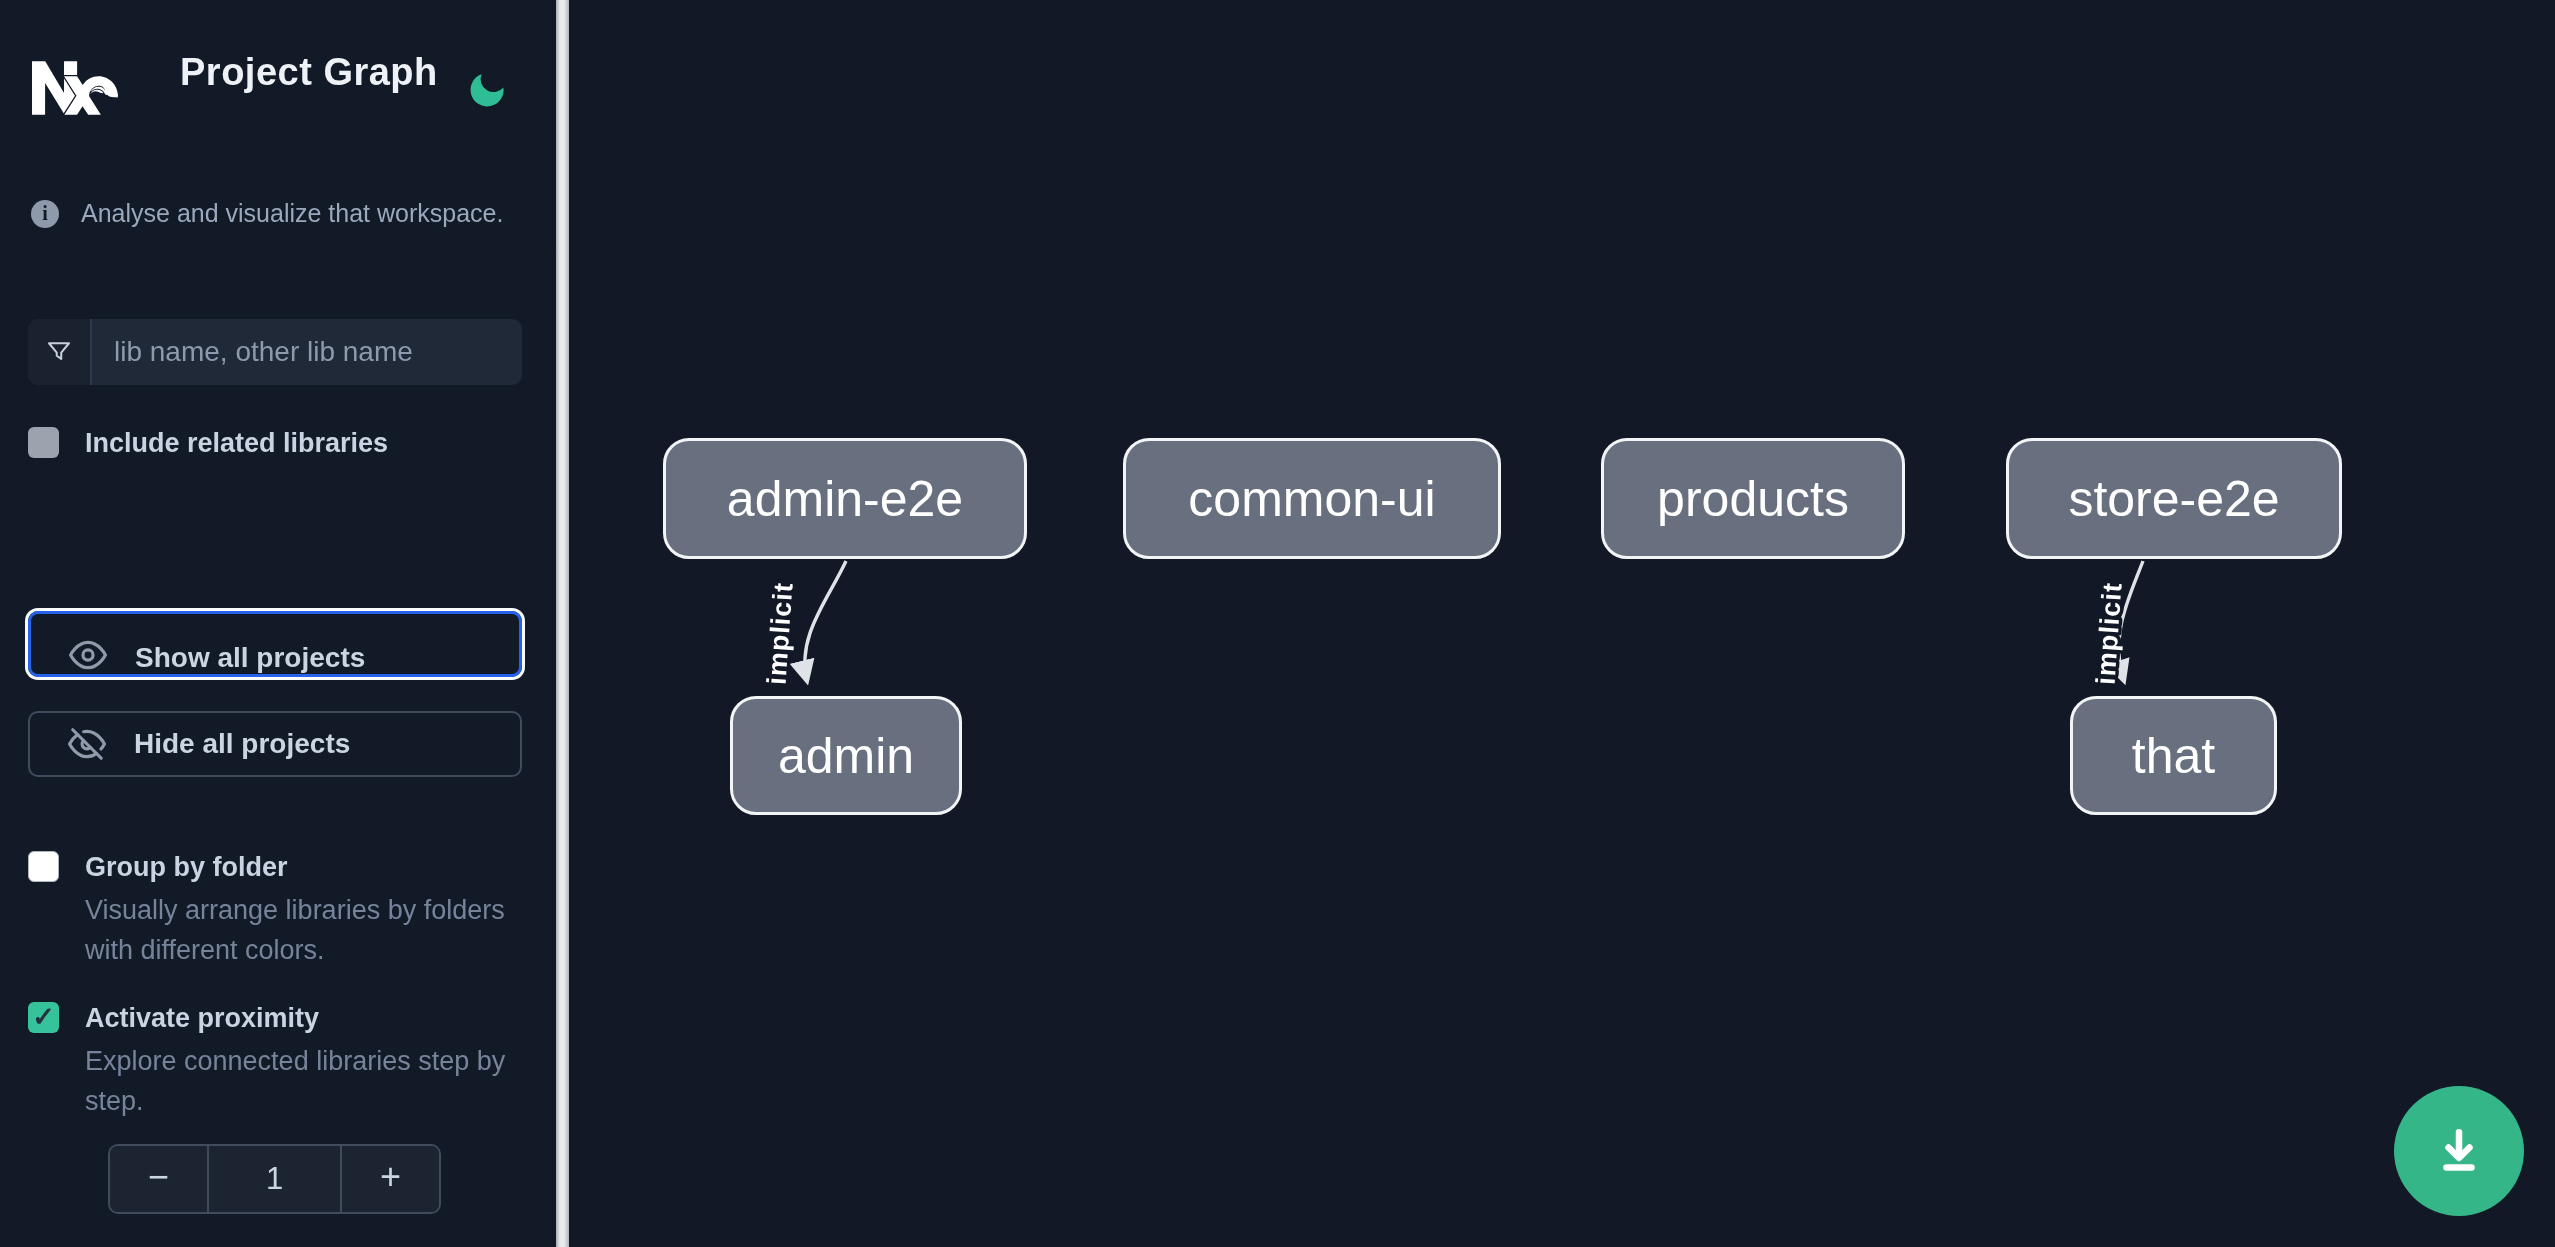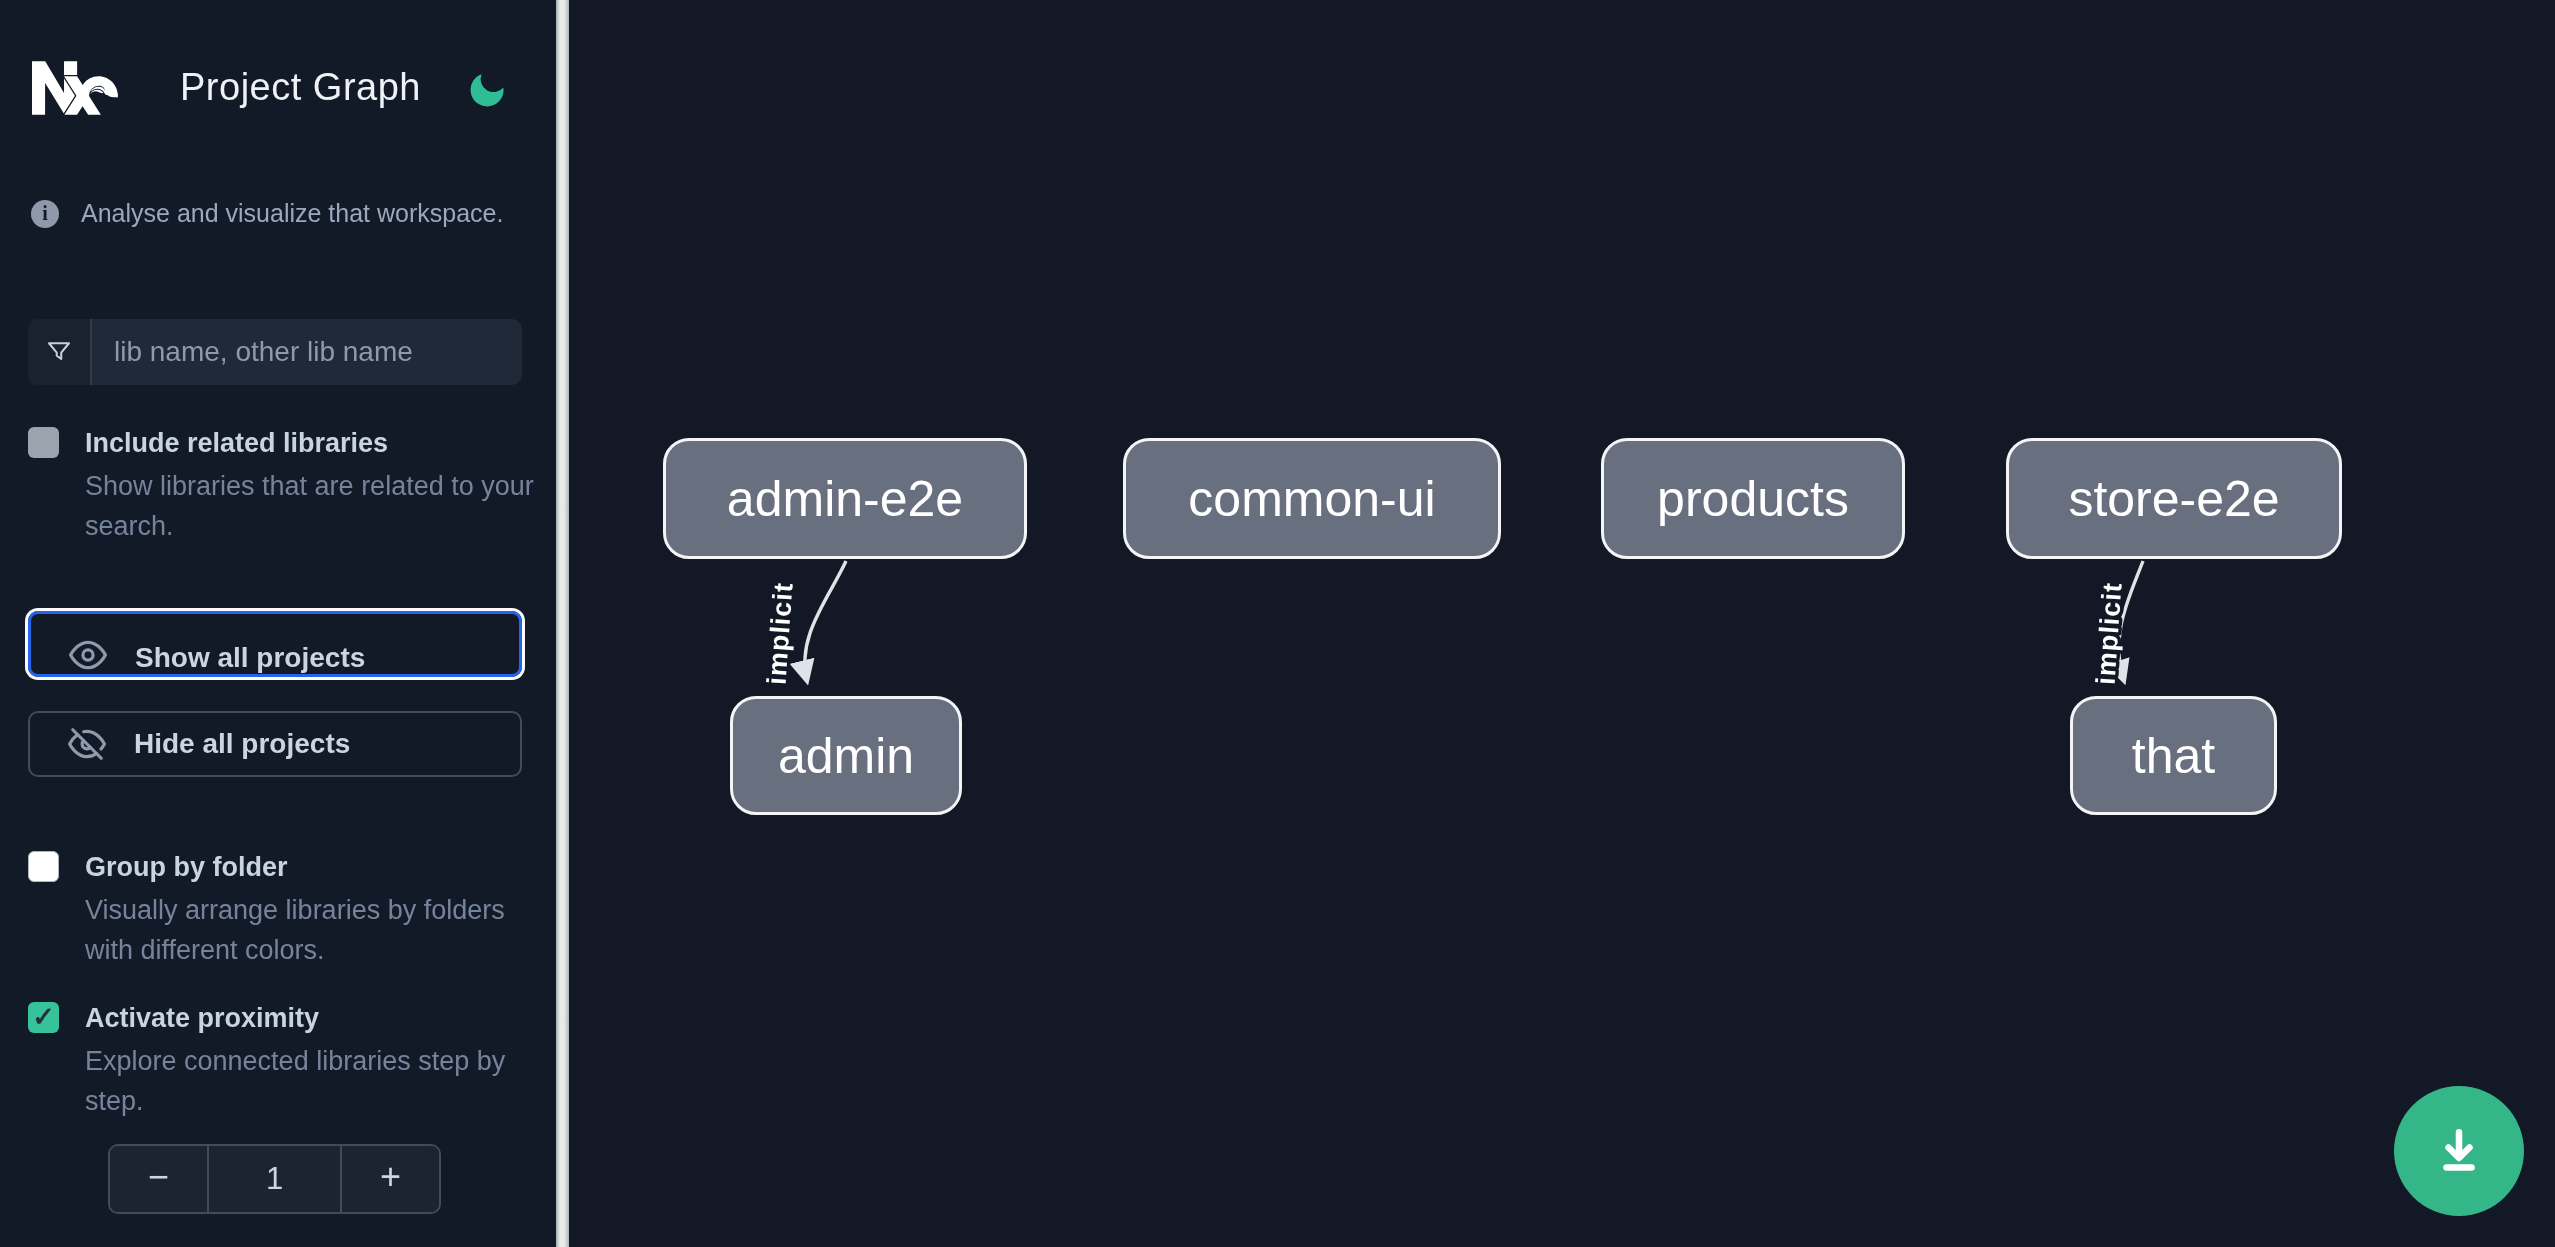--- a/index.html
+++ b/index.html
@@ -31,22 +31,22 @@
     background:var(--sidebar-bg);
   }
   .divider-strip{
     position:absolute;left:556px;top:0;width:13px;height:1247px;
     background:linear-gradient(90deg,#a7adb3 0%,#e9eaeb 30%,#e9eaeb 62%,#b0b5ba 100%);
     cursor:col-resize;
   }
   .logo{position:absolute;left:32px;top:45px;width:86px;height:86px;}
   .logo svg{width:100%;height:100%;fill:#fff;}
   .app-title{
-    position:absolute;left:180px;top:66px;
-    font-size:38px;font-weight:400;color:var(--txt-bright);letter-spacing:.5px;
+    position:absolute;left:180px;top:51px;
+    font-size:38px;font-weight:700;color:var(--txt-bright);letter-spacing:.5px;
   }
   .theme-toggle{position:absolute;left:463px;top:67px;width:48px;height:48px;background:none;border:none;cursor:pointer;}
   .theme-toggle svg{width:44px;height:44px;fill:var(----green,#2ebd95);fill:var(--green);transform:rotate(-14deg);}
   .info-row{position:absolute;left:31px;top:199px;display:flex;align-items:center;gap:22px;}
   .info-icon{
     width:28px;height:28px;border-radius:50%;background:#8e9aac;
     color:#131a27;font-size:20px;font-weight:700;font-family:"Liberation Serif",serif;
     display:flex;align-items:center;justify-content:center;flex:0 0 auto;
   }
   .info-text{font-size:25px;color:var(--txt-info);}
@@ -143,21 +143,20 @@
     <div class="filter-icon-cell">
       <svg viewBox="0 0 24 24">
           <path d="M4 5h16l-6.2 7.5v5L10.2 15v-2.5z"></path>
         </svg>
     </div>
     <input class="filter-input" type="text" placeholder="lib name, other lib name" style="">
   </div>
 
   <div class="chk-box chk-gray" style="top:427px"></div>
   <div class="chk-title" style="top:428px">Include related libraries</div>
-  <div class="chk-desc" style="top:466px">Show libraries that are related to your search.</div>
 
   <button class="side-btn btn-show">
     <svg viewBox="0 0 24 24">
       <path d="M1 12s4-8 11-8 11 8 11 8-4 8-11 8-11-8-11-8z"></path>
         <circle cx="12" cy="12" r="3.2"></circle>
     </svg>
     <span>Show all projects</span>
   </button>
   <button class="side-btn btn-hide">
     <svg viewBox="0 0 24 24">

